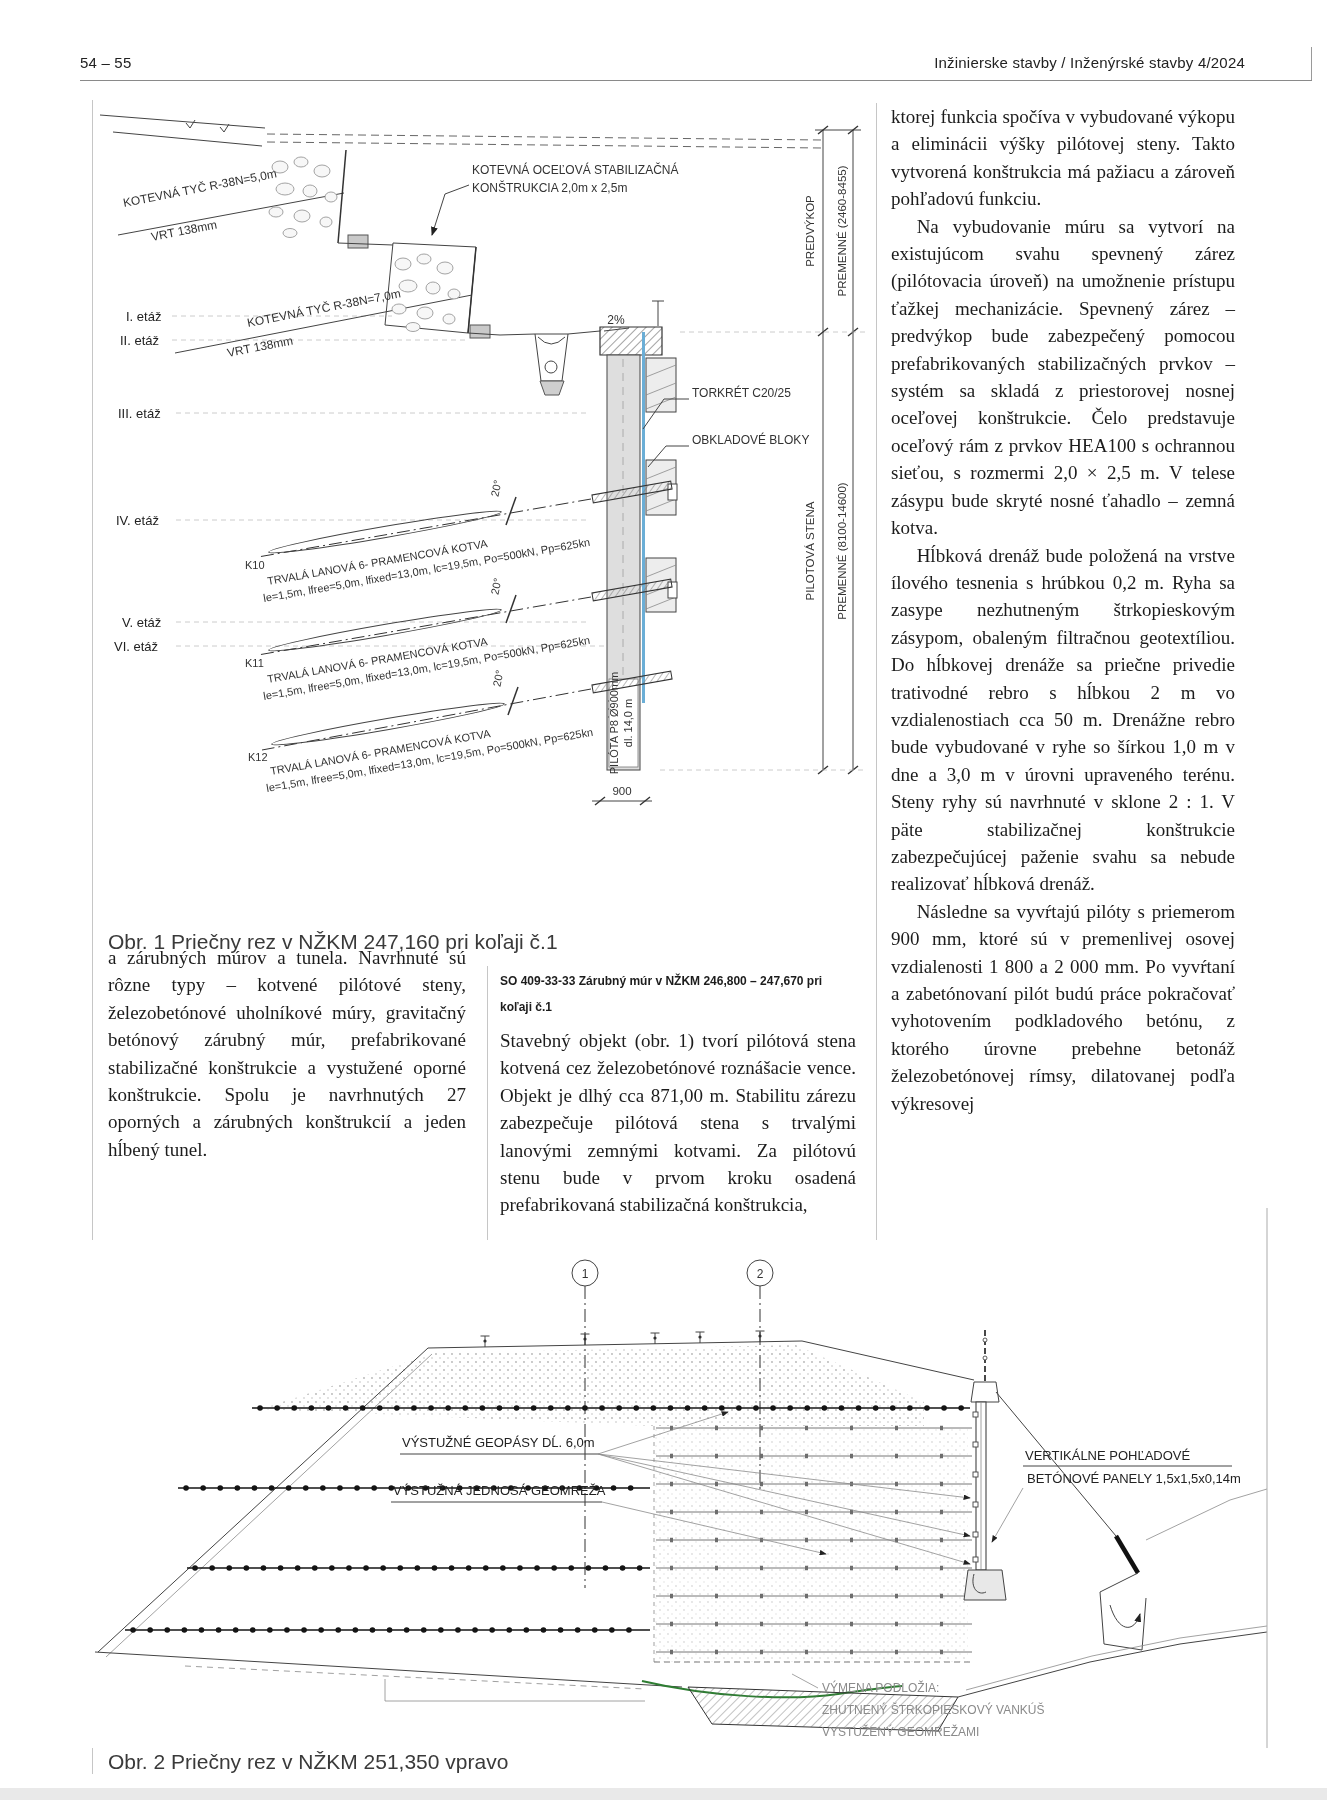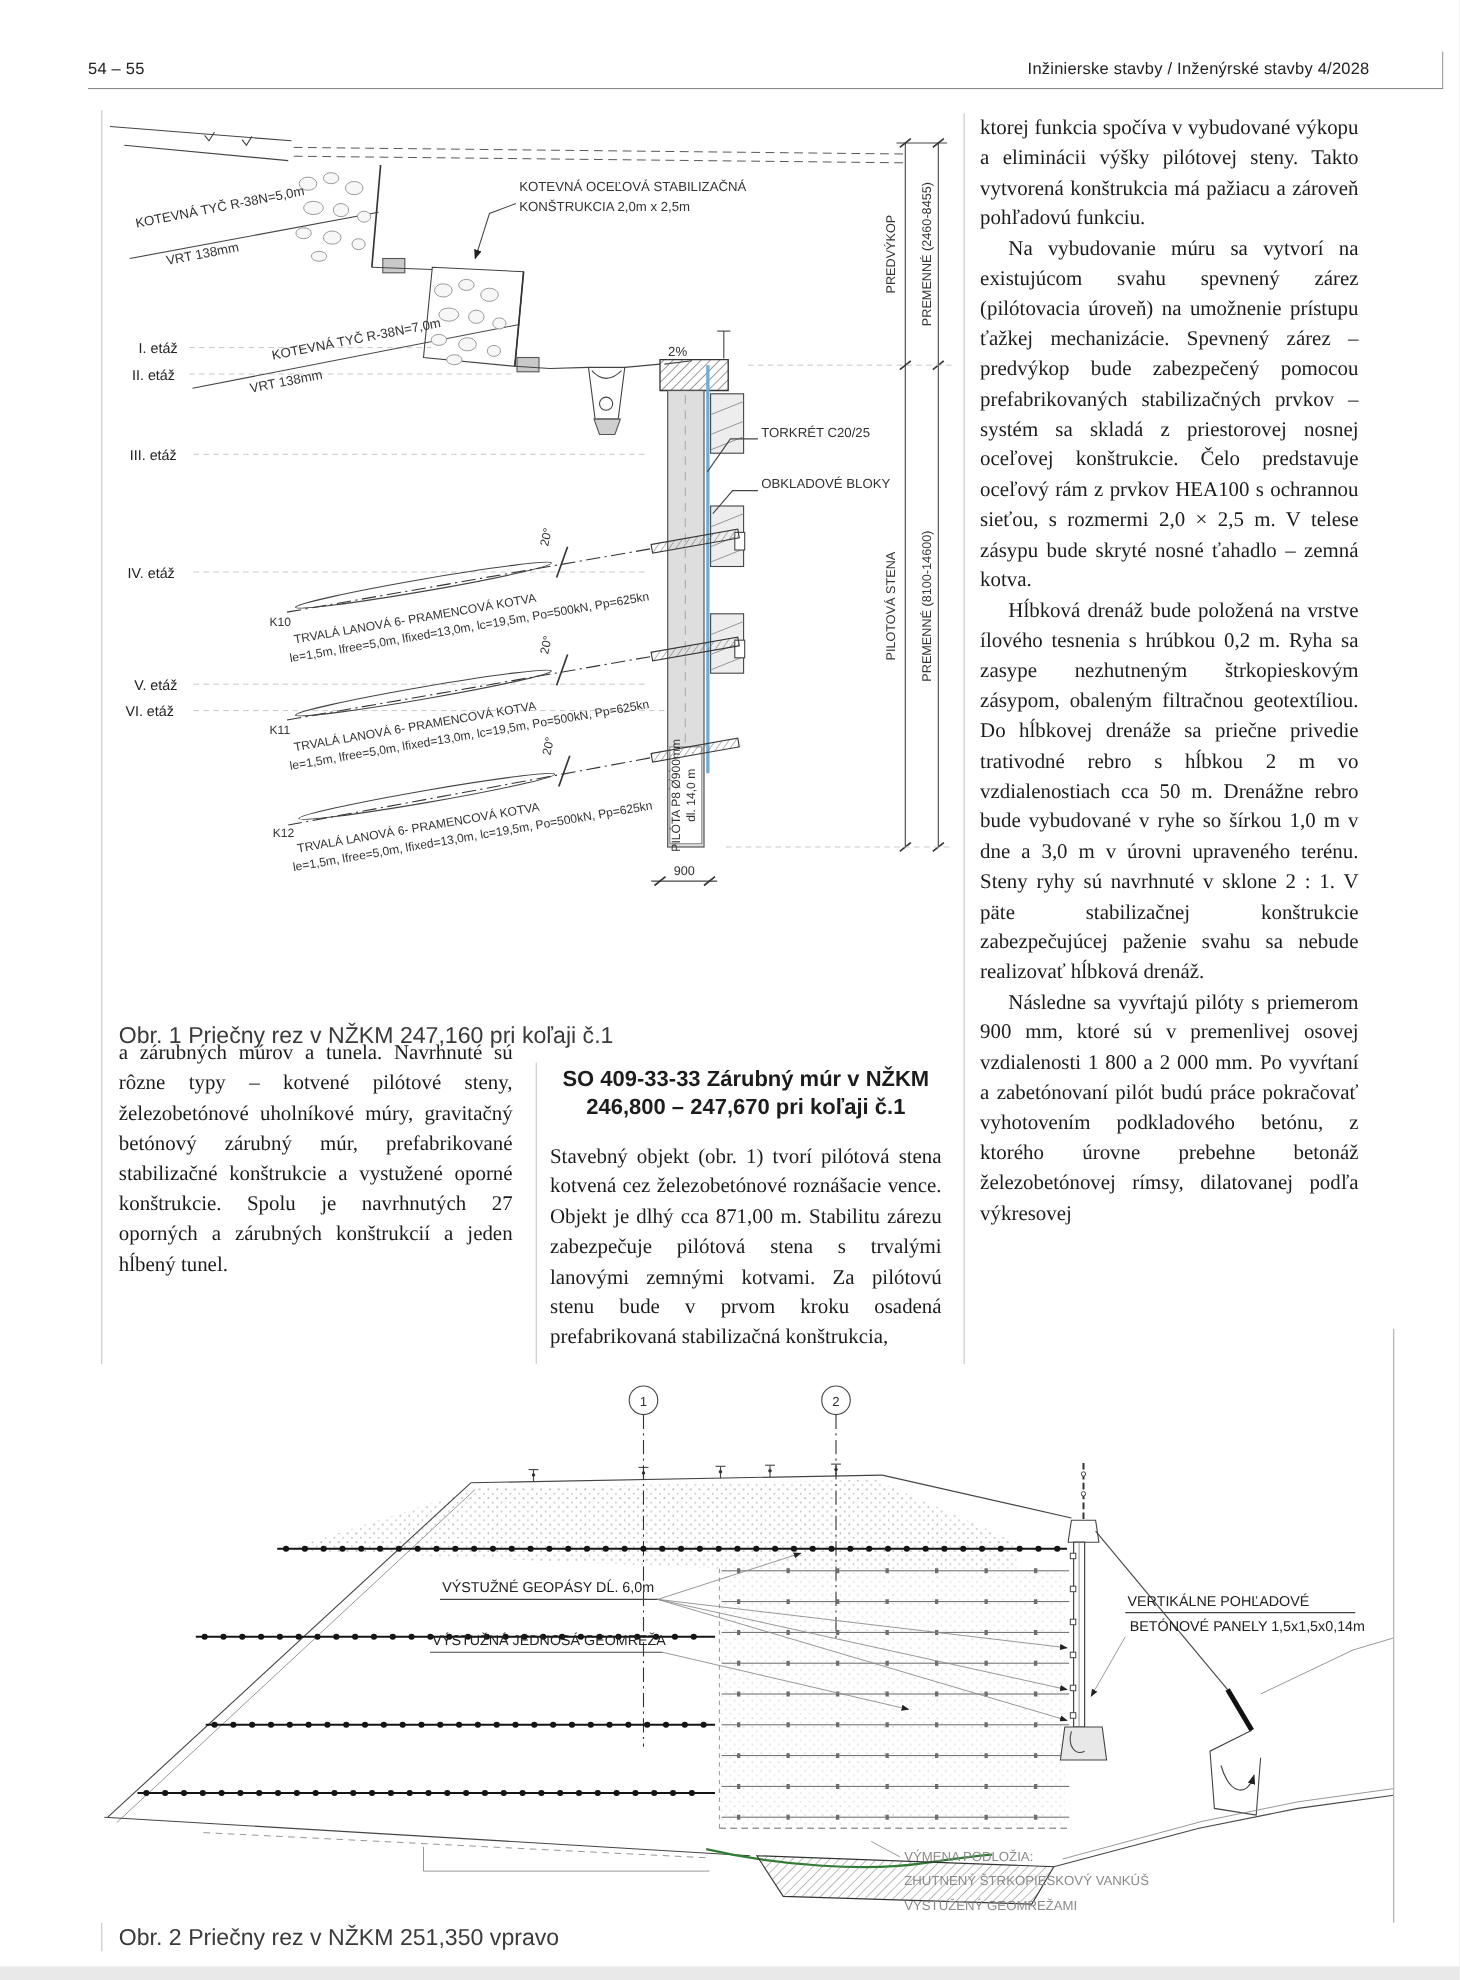--- a/index.html
+++ b/index.html
@@ -5,22 +5,22 @@
   html,body{margin:0;padding:0;background:#e9e9e9}
   .page{position:relative;width:1327px;height:1788px;background:#ffffff;overflow:hidden;
         font-family:"Liberation Sans",sans-serif;color:#1c1c1c;margin:0 auto}
   .hdr{position:absolute;top:54px;font-size:15px;color:#222;letter-spacing:.2px}
   .hdr-rule{position:absolute;left:80px;top:80px;width:1232px;height:1px;background:#8a8a8a}
   .trim{position:absolute;left:1311px;top:47px;width:1px;height:33px;background:#9a9a9a}
   .vrule{position:absolute;width:1px;background:#c6c6c6}
   .cap{position:absolute;font-size:21px;line-height:20px;color:#3a3a3a}
   .col{position:absolute;font-family:"Liberation Serif",serif;font-size:19px;line-height:27.4px;
        color:#1c1c1c;text-align:justify}
-  .col2-head{font-family:"Liberation Sans",sans-serif;font-weight:700;font-size:20px;
-       line-height:26px;margin:0 0 18px 0;text-align:center}
+  .col2-head{font-family:"Liberation Sans",sans-serif;font-weight:700;font-size:12px;
+       line-height:26px;margin:0 0 7px 0;text-align:left}
   .para{margin:0}
   .ind{text-indent:1.35em}
   
   text{font-family:"Liberation Sans",sans-serif;fill:#333}
   .t12{font-size:12px}
   .t11{font-size:11px}
   .t13{font-size:13px;fill:#222}
   .tdim{font-size:11.5px}
   .tgray{font-size:12px;fill:#8a8a8a}
   
@@ -37,21 +37,21 @@
   .blklayer{stroke:#666;stroke-width:.9;fill:none}
   .grn{stroke:#2e7d32;stroke-width:2;fill:none}
   .heavy{stroke:#111;stroke-width:4.5;fill:none}
 </style>
 </head>
 <body>
 
 <div class="page">
 
   <div class="hdr" style="left:80px">54 – 55</div>
-  <div class="hdr" style="right:82px">Inžinierske stavby / Inženýrské stavby 4/2028</div>
+  <div class="hdr" style="right:82px">Inžinierske stavby / Inženýrské stavby 4/2024</div>
   <div class="hdr-rule"></div>
   <div class="trim"></div>
 
   <div class="vrule" style="left:92px;top:100px;height:1140px"></div>
   <div class="vrule" style="left:487px;top:966px;height:274px"></div>
   <div class="vrule" style="left:876px;top:103px;height:1137px"></div>
   <div class="vrule" style="left:92px;top:1748px;height:26px"></div>
 
   <svg style="position:absolute;left:80px;top:95px" width="790" height="845" viewBox="0 0 790 845">
     <defs>

